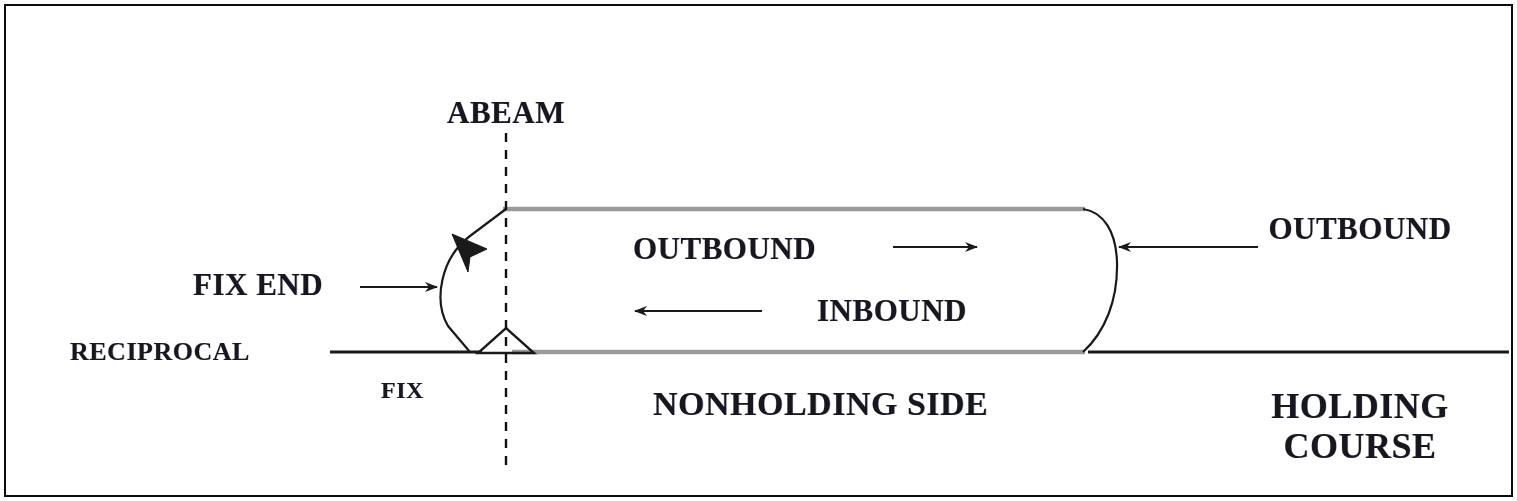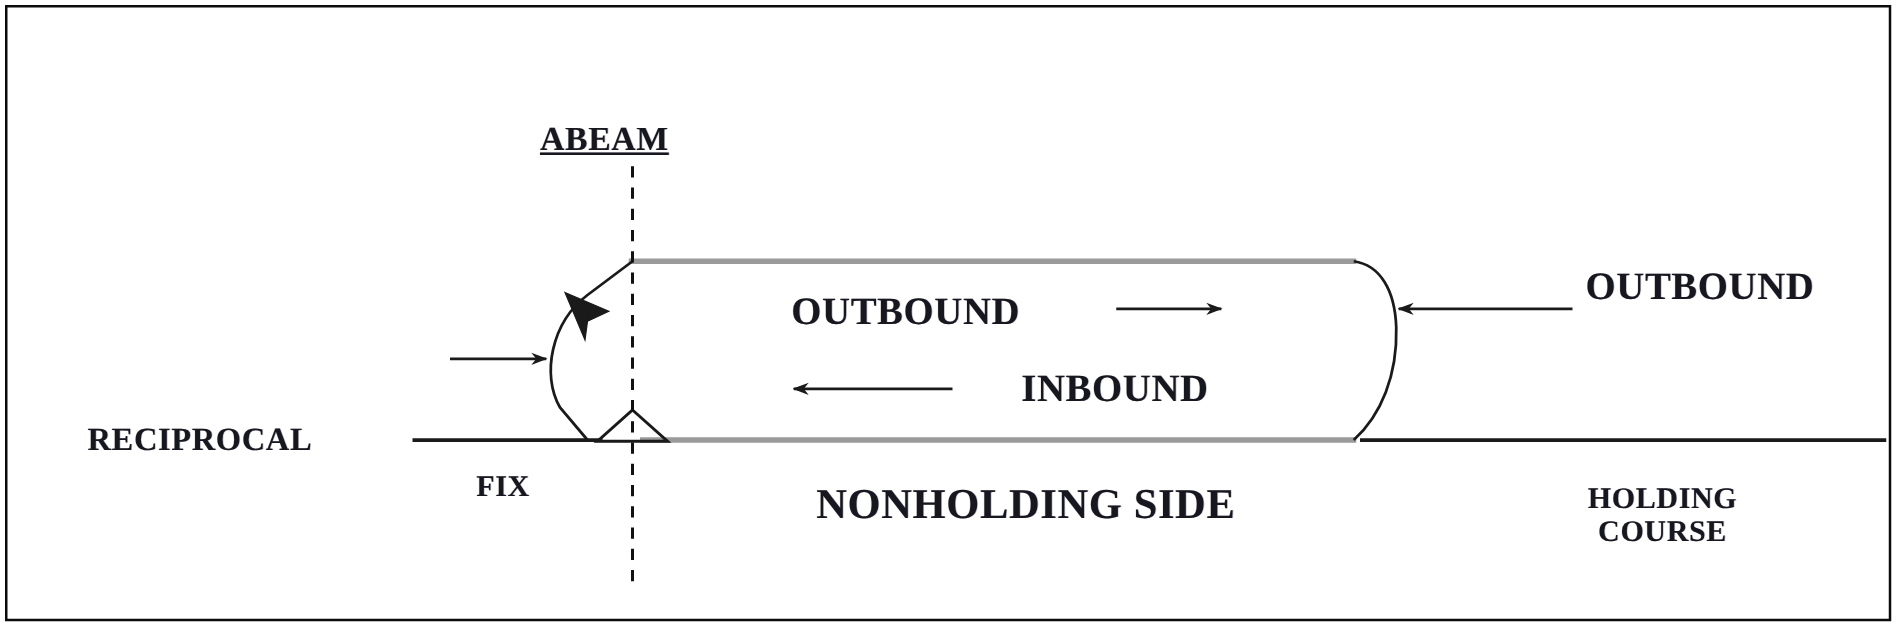--- a/index.html
+++ b/index.html
@@ -41,30 +41,30 @@
     color: #17171f;
     font-family: "Liberation Serif", "DejaVu Serif", serif;
     font-weight: 700;
     letter-spacing: 0.5px;
     white-space: nowrap;
     line-height: 1.12;
     text-shadow: 0.6px 0 0 rgba(60,70,120,0.30), -0.4px 0 0 rgba(120,80,60,0.22);
   }
   .lbl.center { text-align: center; }
 
-  #label-abeam        { left: 432px; top: 96px;  font-size: 27px; text-decoration: underline; }
+  #label-abeam        { left: 447px; top: 96px;  font-size: 31px; }
   #label-holding-side { left: 650px; top: 130px; font-size: 31px; }
   #label-outbound     { left: 633px; top: 232px; font-size: 31px; }
   #label-inbound      { left: 817px; top: 294px; font-size: 31px; }
   #label-fix-end      { left: 193px; top: 268px; font-size: 31px; }
   #label-reciprocal   { left: 70px;  top: 337px; font-size: 26px; }
   #label-fix          { left: 381px; top: 377px; font-size: 24px; }
   #label-nonholding   { left: 653px; top: 385px; font-size: 34px; }
   #label-outbound-end { left: 1245px; top: 212px; width: 230px; font-size: 31px; }
-  #label-holding-course { left: 1215px; top: 386px; width: 230px; font-size: 24px; }
+  #label-holding-course { left: 1245px; top: 386px; width: 230px; font-size: 36px; }
 </style>
 </head>
 <body>
 
 <div id="figure">
 
   <div id="frame-border"></div>
 
   <svg id="diagram-svg" viewBox="0 0 1517 501">
     <defs>
@@ -101,20 +101,21 @@
     <line x1="1258" y1="247" x2="1119" y2="247" stroke="#1a1a1a" stroke-width="2.2" marker-end="url(#arrow-left)"></line>
   </svg>
 
   <div class="lbl" id="label-abeam">ABEAM</div>
 
 
   <div class="lbl" id="label-outbound">OUTBOUND</div>
 
   <div class="lbl" id="label-inbound">INBOUND</div>
 
+  <div class="lbl" id="label-fix-end">FIX END</div>
 
   <div class="lbl" id="label-reciprocal">RECIPROCAL</div>
 
   <div class="lbl" id="label-fix">FIX</div>
 
   <div class="lbl" id="label-nonholding">NONHOLDING SIDE</div>
 
   <div class="lbl center" id="label-outbound-end">
     <div>OUTBOUND</div>
   </div>

